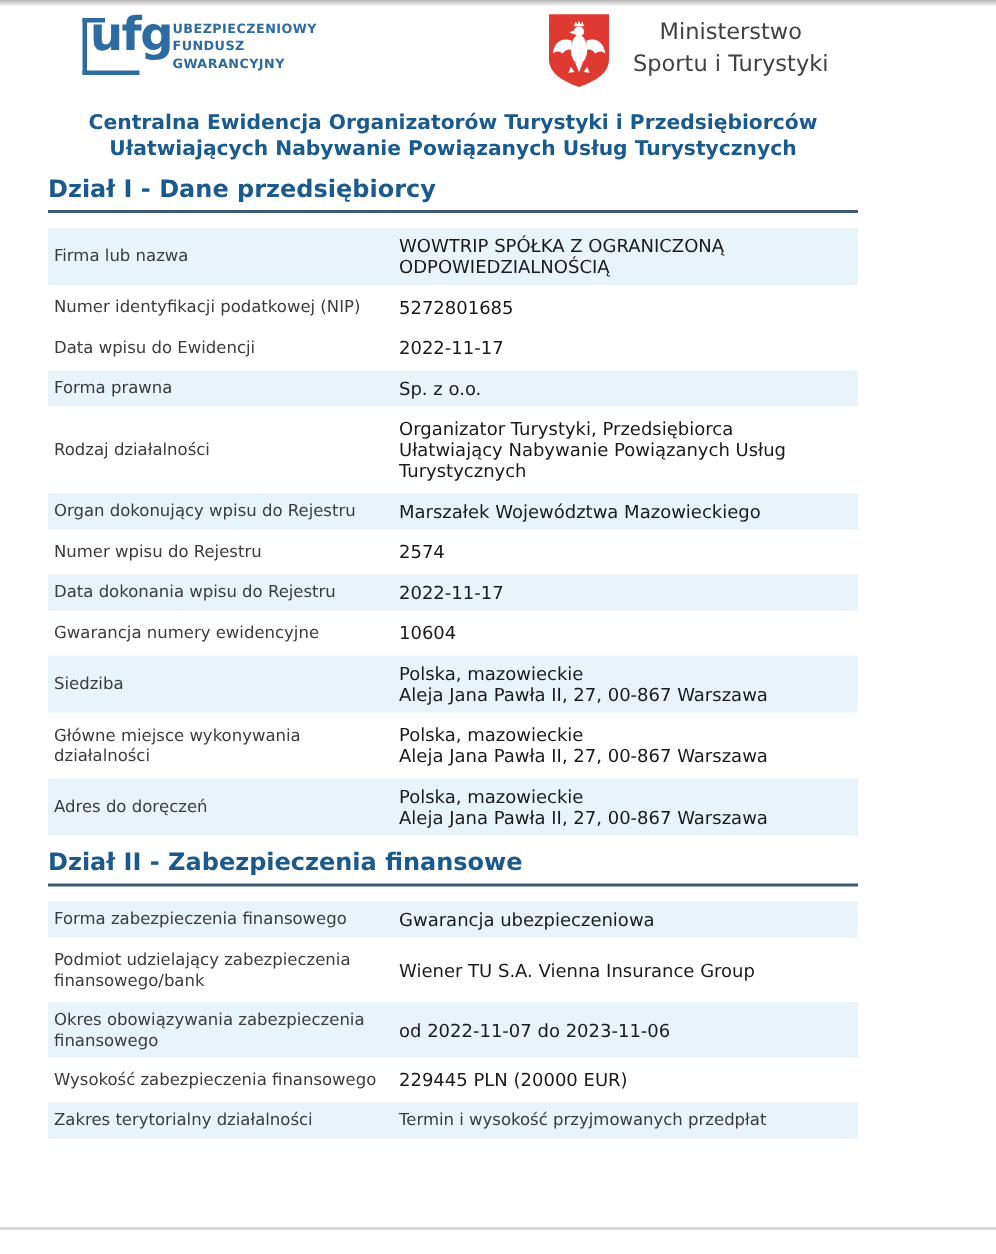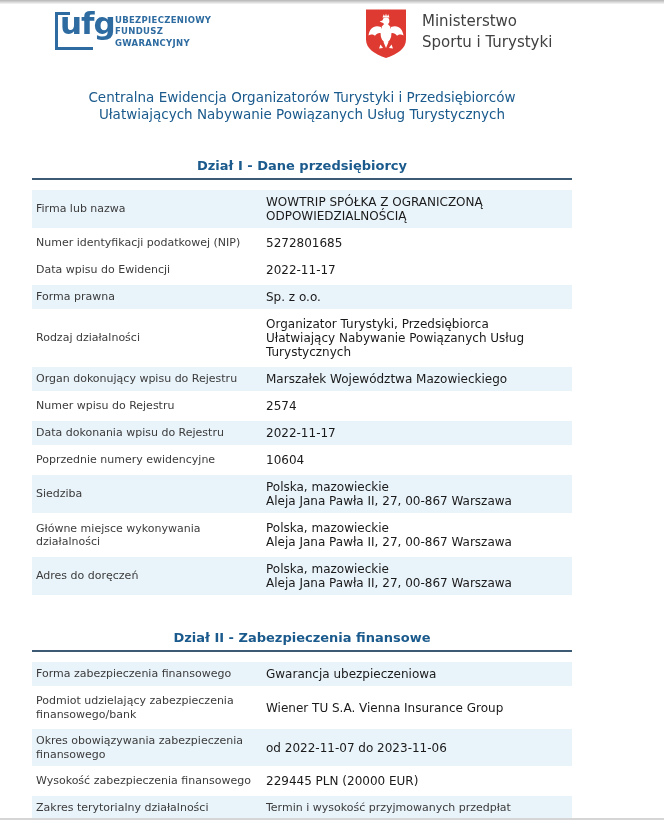--- a/index.html
+++ b/index.html
@@ -23,31 +23,31 @@
   
   .header{position:relative;height:54px;margin-top:4px;}
   .ufg-logo{position:absolute;left:55px;top:4px;display:flex;align-items:flex-start;}
   .ufg-mark{position:relative;width:50px;height:40px;padding-left:28px;}
   .ufg-frame-left{position:absolute;left:0;top:0;width:3px;height:38px;background:var(--ufg-blue);}
   .ufg-frame-top{position:absolute;left:0;top:0;width:15px;height:3px;background:var(--ufg-blue);}
   .ufg-frame-bottom{position:absolute;left:0;top:35px;width:38px;height:3px;background:var(--ufg-blue);}
   .ufg-text{position:absolute;left:5px;top:-7px;font-size:31px;font-weight:bold;color:var(--ufg-blue);letter-spacing:-1px;}
   .ufg-caption{margin-left:10px;margin-top:3px;font-size:8.5px;font-weight:bold;line-height:1.35;letter-spacing:.3px;color:var(--ufg-blue);white-space:pre-line;}
   .ministry-logo{position:absolute;left:363px;top:0;display:flex;align-items:flex-start;}
-  .ministry-name{margin-left:13px;margin-top:3px;font-size:15px;line-height:21px;color:var(--ministry-text);white-space:pre-line;}
+  .ministry-name{margin-left:13px;margin-top:3px;font-size:15px;line-height:21px;color:var(--ministry-text);white-space:pre-line;text-align:center;}
   
   .content{width:540px;margin-left:32px;}
   .page-title{
-    margin-top:27px;text-align:center;color:var(--brand-blue);
-    font-size:13.5px;font-weight:normal;line-height:17px;white-space:pre-line;
+    margin-top:12px;text-align:center;color:var(--brand-blue);
+    font-size:13.5px;font-weight:bold;line-height:17px;white-space:pre-line;
   }
   .section-heading{
-    margin-top:35px;margin-bottom:10px;
-    color:var(--brand-blue);font-size:13px;font-weight:bold;
-    padding-bottom:5px;border-bottom:2px solid var(--rule);text-align:center;
+    margin-top:8px;margin-bottom:10px;
+    color:var(--brand-blue);font-size:16px;font-weight:bold;
+    padding-bottom:5px;border-bottom:2px solid var(--rule);
   }
   .row{display:flex;align-items:center;margin-bottom:3px;padding:5px 4px;}
   .row.alt{background:var(--row-alt-bg);}
   .cell{white-space:pre-line;}
   .cell.label{width:230px;flex:0 0 230px;padding-right:6px;font-size:11px;line-height:13.5px;color:var(--label-text);}
   .cell.value{flex:1;font-size:12px;line-height:14px;font-weight:normal;color:var(--value-text);}
   .cell.value.normal{font-weight:normal;color:var(--label-text);font-size:11px;}
   .bottom-rule{position:absolute;left:0;top:818px;width:664px;border-top:2px solid var(--bottom-rule);}
 </style>
 </head>
@@ -124,21 +124,21 @@
         </div>
         <div class="row">
           <div class="cell label">Numer wpisu do Rejestru</div>
           <div class="cell value">2574</div>
         </div>
         <div class="row alt">
           <div class="cell label">Data dokonania wpisu do Rejestru</div>
           <div class="cell value">2022-11-17</div>
         </div>
         <div class="row">
-          <div class="cell label">Poprzednie numery ewidencyjne</div>
+          <div class="cell label">Gwarancja numery ewidencyjne</div>
           <div class="cell value">10604</div>
         </div>
         <div class="row alt">
           <div class="cell label">Siedziba</div>
           <div class="cell value">Polska, mazowieckie
 Aleja Jana Pawła II, 27, 00-867 Warszawa</div>
         </div>
         <div class="row">
           <div class="cell label">Główne miejsce wykonywania
 działalności</div>

